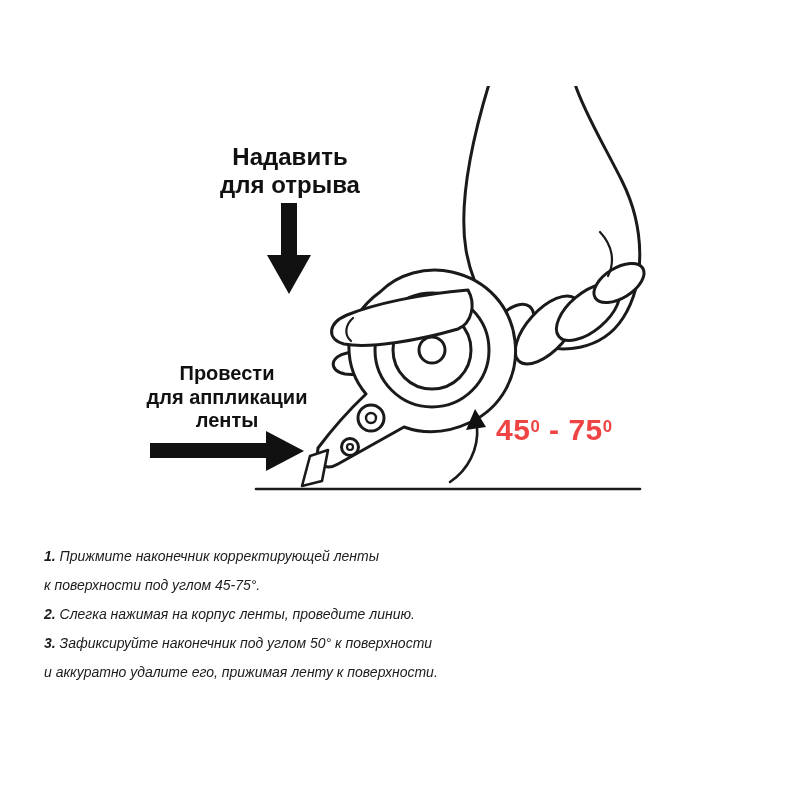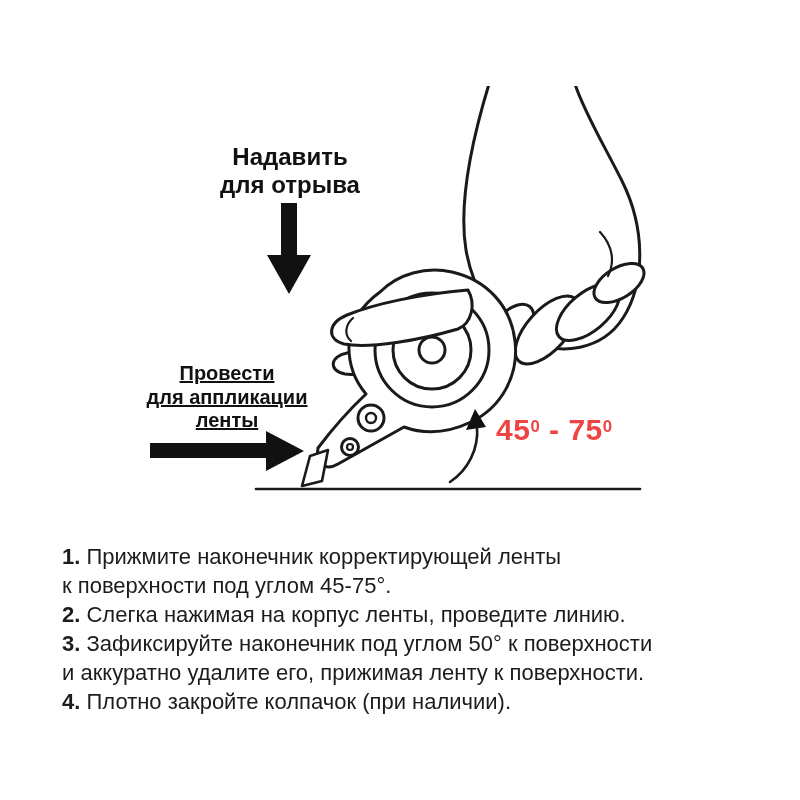--- a/index.html
+++ b/index.html
@@ -16,44 +16,45 @@
 
   .label {
     position: absolute;
     font-weight: 700;
     text-align: center;
     white-space: pre-line;
     line-height: 1.18;
     color: #111111;
   }
   .press-label { left: 200px; top: 143px; width: 180px; font-size: 24px; }
-  .swipe-label { left: 138px; top: 362px; width: 178px; font-size: 20px; text-decoration: underline; }
+  .swipe-label { left: 138px; top: 362px; width: 178px; font-size: 20px; }
 
   .angle-label {
     position: absolute;
     left: 496px; top: 413px;
     width: 200px;
     font-size: 30px;
     font-weight: 700;
     color: #ef4444;
     letter-spacing: 0.5px;
   }
   .angle-label sup {
     font-size: 0.56em;
     vertical-align: 0.5em;
     font-weight: 700;
   }
 
   .instructions {
     position: absolute;
-    left: 62px; top: 542px;
+    left: 44px; top: 542px;
     width: 706px;
-    font-size: 22px;
+    font-size: 14px;
     line-height: 29px;
     color: #1c1c1c;
+    font-style: italic;
   }
   .instruction-item b { font-weight: 700; }
   .instruction-item span { white-space: pre-line; }
 </style>
 </head>
 <body>
 
 <div class="stage">
 
   <svg class="illustration-svg" width="800" height="530" viewBox="0 0 800 530">
@@ -122,19 +123,15 @@
     </div>
     <div class="instruction-item">
       <b>2.</b>
       <span>Слегка нажимая на корпус ленты, проведите линию.</span>
     </div>
     <div class="instruction-item">
       <b>3.</b>
       <span>Зафиксируйте наконечник под углом 50° к поверхности
 и аккуратно удалите его, прижимая ленту к поверхности.</span>
     </div>
-    <div class="instruction-item">
-      <b>4.</b>
-      <span>Плотно закройте колпачок (при наличии).</span>
-    </div>
   </div>
 
 </div>
 
 </body></html>

